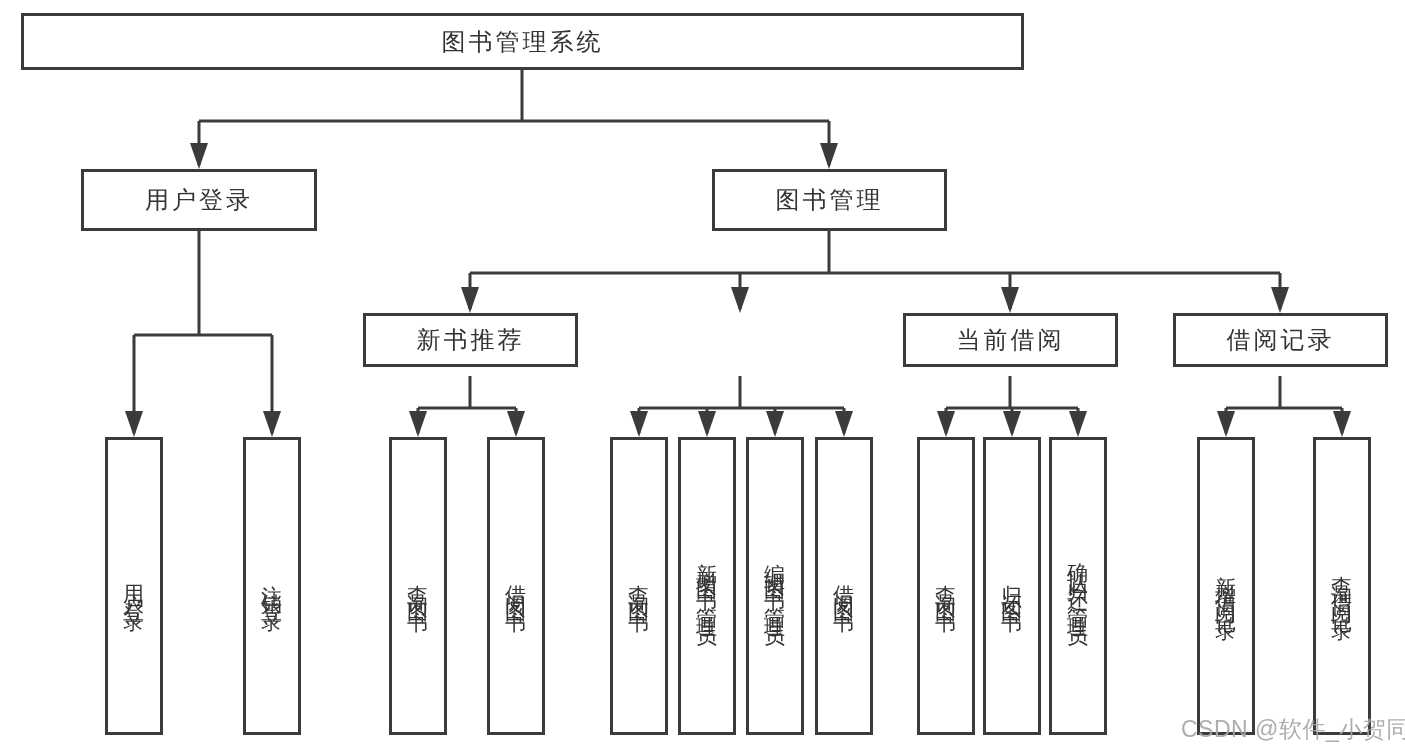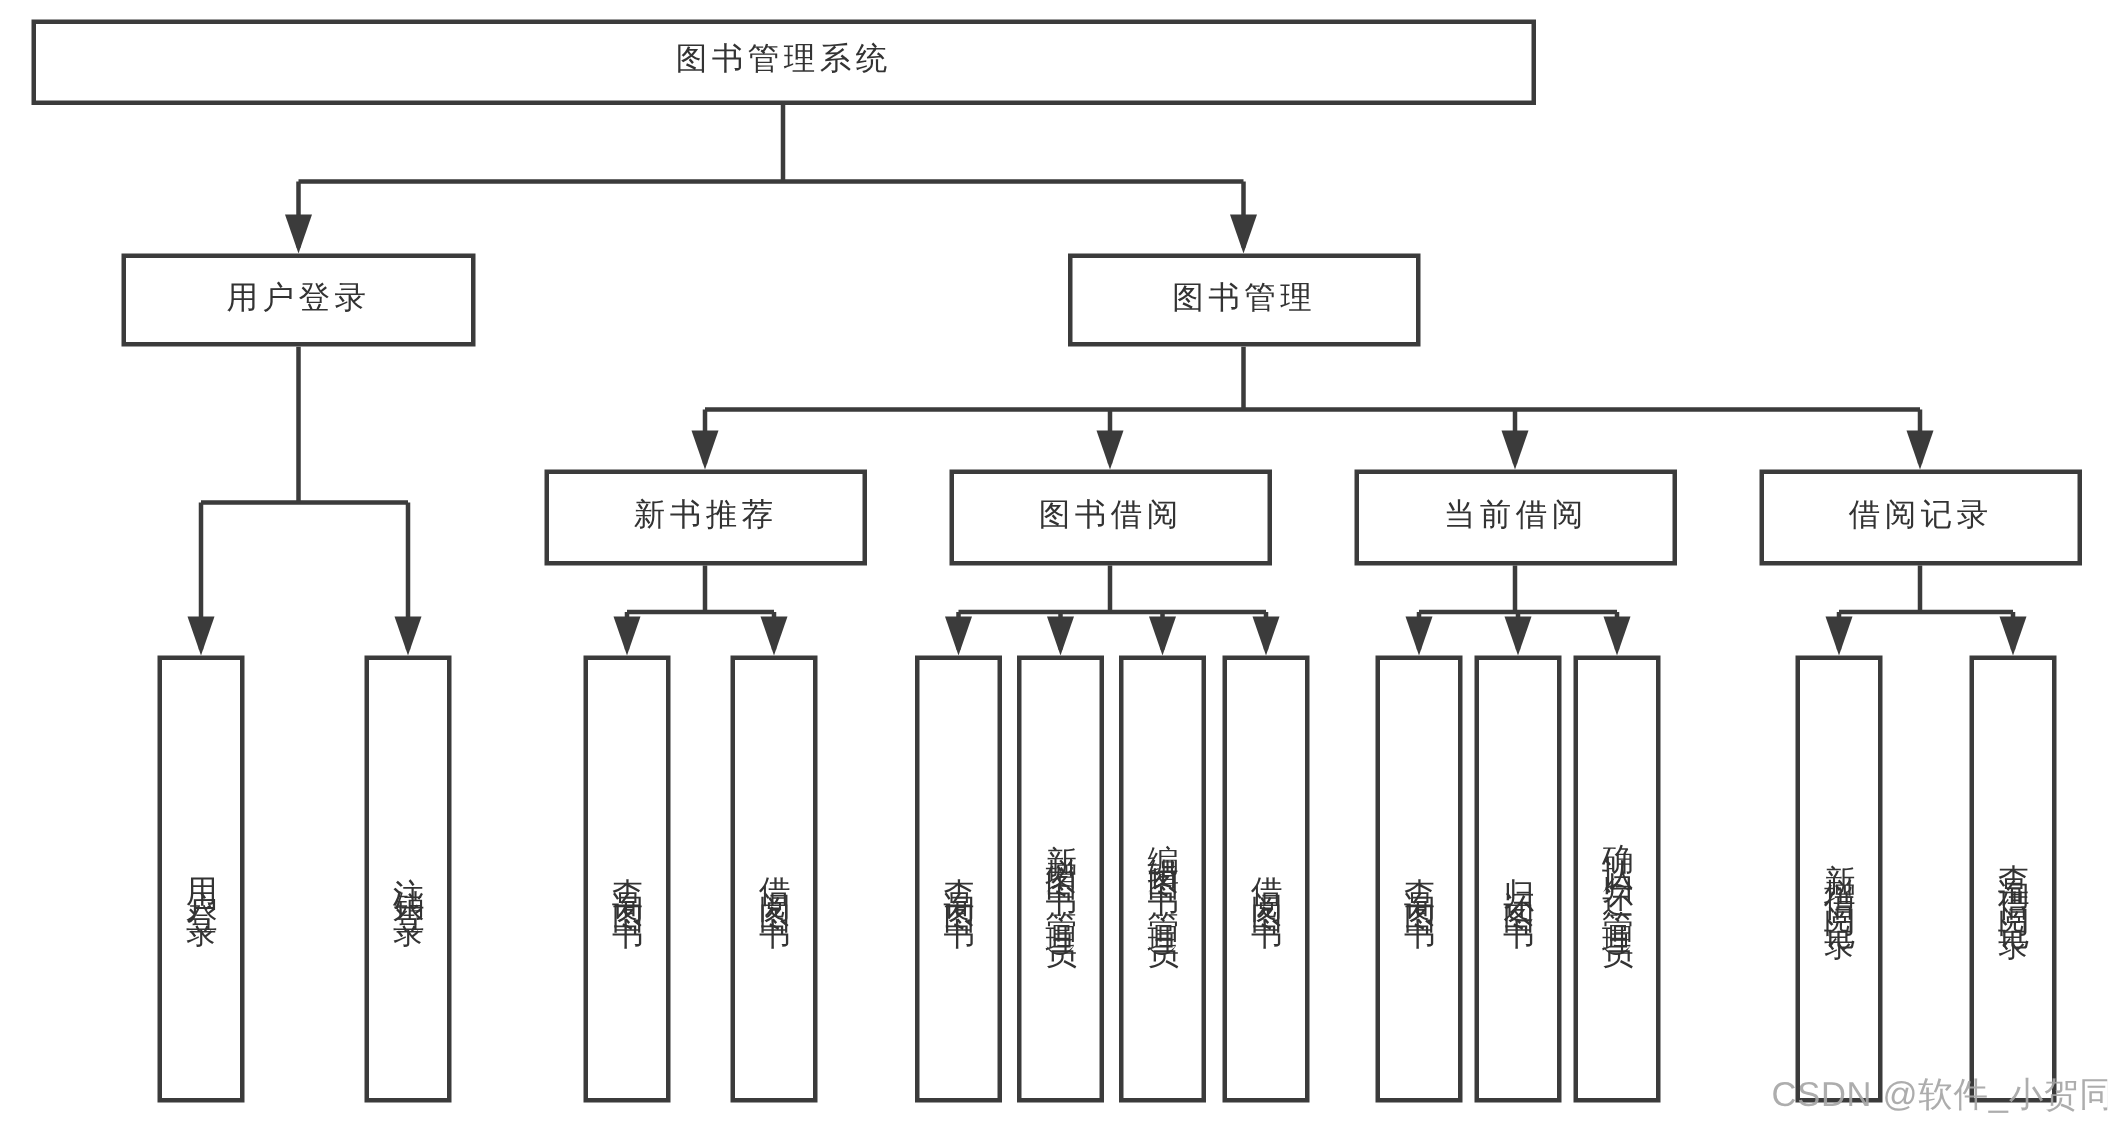--- a/index.html
+++ b/index.html
@@ -13,29 +13,28 @@
   #connectors{position:absolute;left:0;top:0;width:1405px;height:747px;}
   .node{
     position:absolute;
     box-sizing:border-box;
     border:3px solid #3b3b3b;
     background:#ffffff;
     display:flex;align-items:center;justify-content:center;
     color:#333333;
   }
   .hlabel{
-    font-size:21px;
+    font-size:24px;
     letter-spacing:3px;
     line-height:1;
     white-space:nowrap;
-    font-family:Liberation Mono, monospace;
   }
   .root{left:21px;top:13px;width:1003px;height:57px;}
   .l2{top:169px;width:236px;height:62px;}
-  .l3{top:313px;width:215px;height:64px;}
+  .l3{top:313px;width:215px;height:54px;}
   .leaf{top:437px;width:58px;height:298px;}
   .vtext{
     writing-mode:vertical-rl;
     text-orientation:mixed;
     font-size:21px;
     letter-spacing:9px;
     line-height:1;
     white-space:nowrap;
   }
   .watermark{
@@ -103,23 +102,20 @@
   <div class="node l2" style="left:81px;">
     <span class="hlabel">用户登录</span>
   </div>
   <div class="node l2" style="left:712px;width:235px;">
     <span class="hlabel">图书管理</span>
   </div>
 
   <div class="node l3" style="left:363px;">
     <span class="hlabel">新书推荐</span>
   </div>
-  <div class="node l3" style="left:633px;">
-    <span class="hlabel">图书借阅</span>
-  </div>
   <div class="node l3" style="left:1173px;">
     <span class="hlabel">借阅记录</span>
   </div>
   <div class="node l3" style="left:903px;">
     <span class="hlabel">当前借阅</span>
   </div>
 
   <div class="node leaf" style="left:105px;">
     <span class="vtext">用户登录</span>
   </div>

